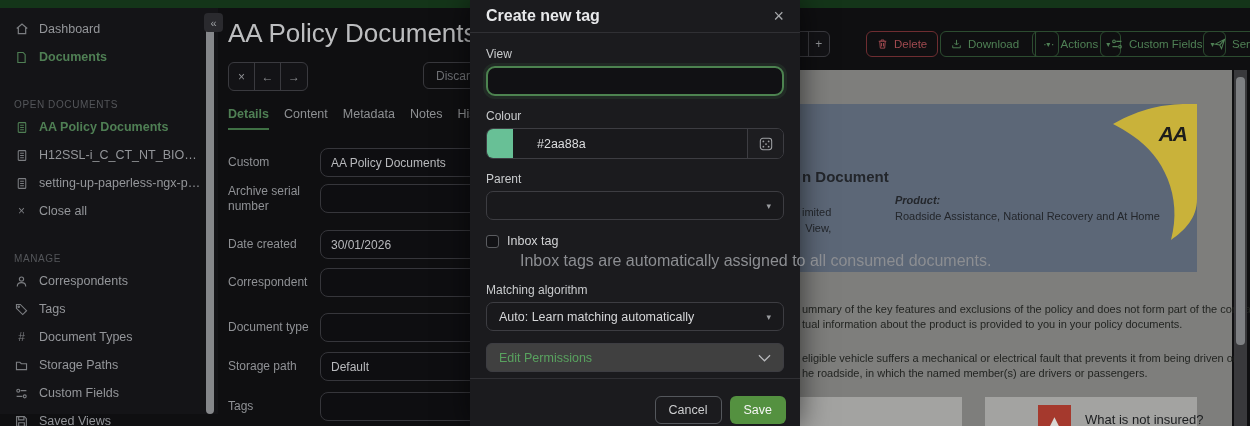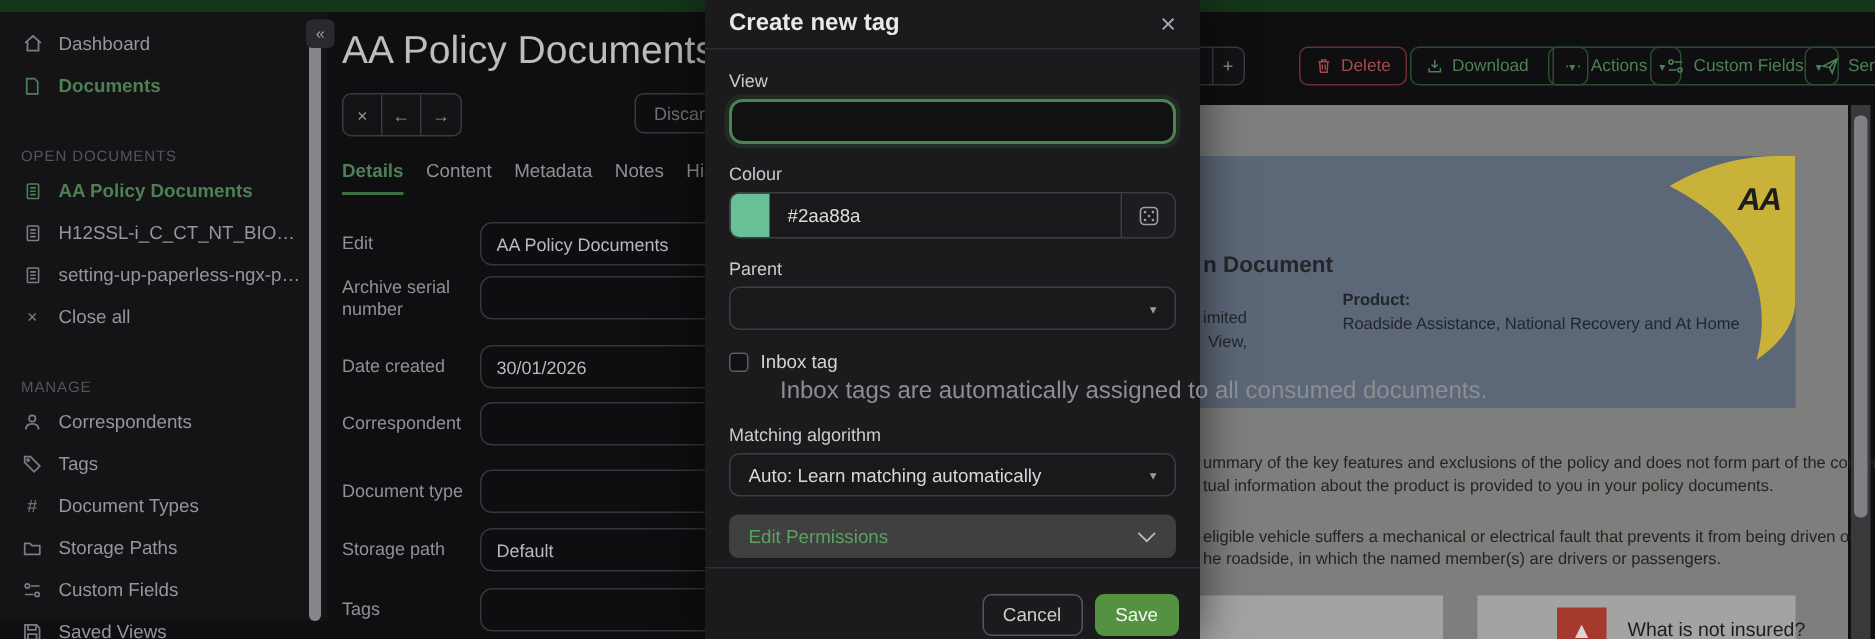--- a/index.html
+++ b/index.html
@@ -63,21 +63,21 @@
   .pgroup .cell:last-child { border-right:none; }
 
   
   .page { position:absolute; left:578px; top:62px; width:436px; height:356px; background:#7e7e7c;text-align:right; }
   .blue-block { position:absolute; left:0; top:34px; width:401px; height:168px; background:#5c6777; }
   .ribbon { position:absolute; right:0; top:0; width:84px; height:138px; }
   .ribbon .aa { position:absolute; right:10px; top:18px; font-size:21px; font-weight:bold;
                 font-style:italic; color:#1d1d1b; letter-spacing:-1px; }
   .pv-head { position:absolute; left:6px; top:64px; font-size:15px; font-weight:bold; color:#23262b; }
   .pv-small { position:absolute; font-size:11px; color:#23262b; line-height:16px; }
-  .pv-bold { font-weight:bold; }
+  .pv-bold { font-weight:bold;font-style:italic; }
   .pv-line { position:absolute; left:6px; font-size:11px; color:#232522; white-space:nowrap; }
   .gray-box { position:absolute; background:#a3a3a1; top:327px; height:40px; }
   .warn-icon { position:absolute; left:242px; top:335px; width:33px; height:31px; background:#a5392d;
                display:flex; align-items:center; justify-content:center; color:#d8d8d4; font-size:15px; }
   .not-insured { position:absolute; left:289px; top:342px; font-size:13px; font-weight:normal; color:#1b1d1f; }
   .pv-scroll-track { position:absolute; left:1016px; top:62px; width:13px; bottom:0; background:#39393c; }
   .pv-scroll-handle { position:absolute; left:2px; top:7px; width:9px; height:268px; background:#7e8083; border-radius:4px; }
 
   
   .modal { position:absolute; left:470px; top:0; width:330px; height:426px; background:#1b1b1e;
@@ -86,21 +86,21 @@
                   padding:0 16px; border-bottom:1px solid #303034; }
   .modal-title { font-size:16px; font-weight:bold; color:#e8e9eb; }
   .modal-close { color:#a6a8ab; font-size:18px; line-height:1; cursor:pointer; }
   .modal-body { padding:14px 16px 0; }
   .mlabel { font-size:12px; color:#c9cbcd; height:14px; line-height:14px; }
   .name-input { margin-top:5px; width:100%; height:30px; background:#111114; border:2px solid #4d8350;
                 border-radius:9px; box-shadow:0 0 0 3px rgba(77,131,80,.15); color:#e5e6e8;
                 font-size:12.5px; padding:0 10px; outline:none; font-family:"Liberation Sans",sans-serif; }
   .mt13 { margin-top:13px; }
   .colour-group { margin-top:5px; height:31px; display:flex; align-items:stretch;
-                  border:1px solid #3d3d42; border-radius:7px; overflow:hidden; background:#19191c; }
+                  border:1px solid #3d3d42; border-radius:7px; overflow:hidden; background:#19191c;gap:12px; }
   .swatch { width:26px; flex:0 0 26px; }
   .colour-input { flex:1; background:transparent; border:none; outline:none; color:#dbdcde;
                   font-size:12.5px; padding:0 12px; font-family:"Liberation Sans",sans-serif; }
   .dice-btn { width:36px; flex:0 0 36px; border-left:1px solid #3d3d42; display:flex; align-items:center;
               justify-content:center; color:#9fa1a4; cursor:pointer; background:#1d1d20; }
   .mselect { margin-top:5px; height:29px; border:1px solid #3d3d42; border-radius:7px; background:#19191c;
              display:flex; align-items:center; justify-content:space-between; padding:0 12px;
              color:#d6d7d9; font-size:12.5px; cursor:pointer; }
   .mselect .car { color:#9b9da0; font-size:9px; }
   .chk-row { margin-top:14px; display:flex; align-items:center; gap:8px; }
@@ -254,21 +254,21 @@
 
     <div class="tabs">
       <div class="tab active">Details</div>
       <div class="tab">Content</div>
       <div class="tab">Metadata</div>
       <div class="tab">Notes</div>
       <div class="tab">History</div>
       <div class="tab">Permissions</div>
     </div>
 
-    <div class="flabel" style="top:147px">Edit</div>
+    <div class="flabel" style="top:147px">Custom</div>
     <input class="finput" style="top: 140px;" value="AA Policy Documents">
 
     <div class="flabel" style="top:176px">Archive serial number</div>
     <input class="finput" style="top: 176px;" value="">
 
     <div class="flabel" style="top:229px">Date created</div>
     <input class="finput" style="top: 222px;" value="30/01/2026">
 
     <div class="flabel" style="top:267px">Correspondent</div>
     <input class="finput" style="top: 260px;" value="">

